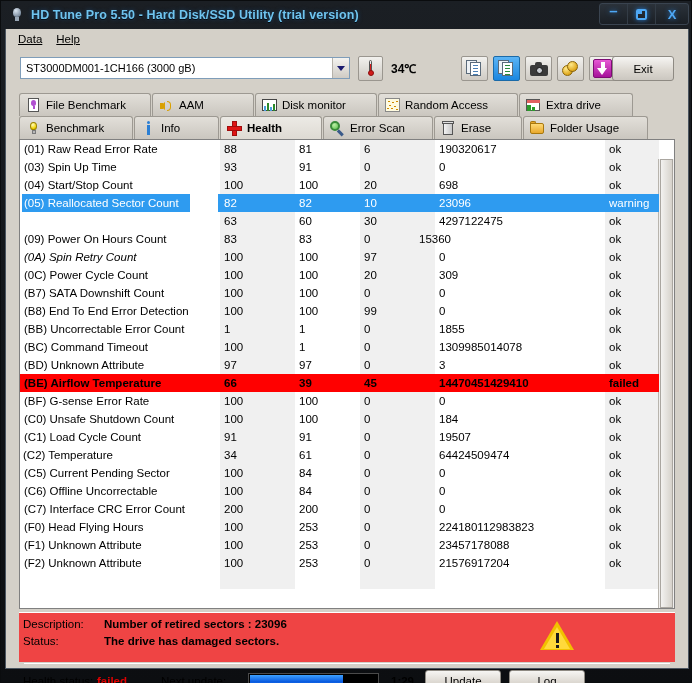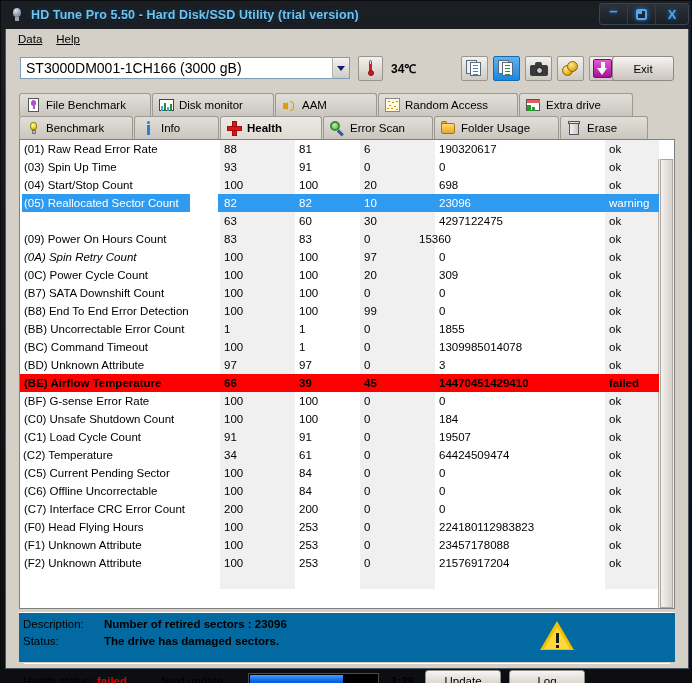--- a/index.html
+++ b/index.html
@@ -102,21 +102,21 @@
     position: absolute; left: 0; top: 23px; width: 682px; height: 40px;
   }
   #drive-combo {
     position: absolute; left: 14px; top: 5px;
     width: 330px; height: 22px;
     background: #fff;
     border: 1px solid #7f9db9;
     display: flex; align-items: center;
   }
   #drive-combo .txt {
-    flex: 1; font-size: 14px; color: #000;
+    flex: 1; font-size: 11px; color: #000;
     padding-left: 5px; white-space: nowrap; overflow: hidden;
   }
   #drive-combo .arrow-btn {
     width: 17px; height: 20px;
     background: linear-gradient(180deg,#f4f3f0,#cfcbc4);
     border-left: 1px solid #b6b2aa;
     display: flex; align-items: center; justify-content: center;
   }
   #drive-combo .arrow-btn .tri {
     width: 0; height: 0;
@@ -365,21 +365,21 @@
   #tscroll .thumb {
     position: absolute; left: 1px; right: 1px; top: 0; height: 100%;
     background: linear-gradient(90deg,#f3f2f0,#d6d2cb);
     border: 1px solid #aaa6a0;
   }
 
   
   #descpanel {
     position: absolute; left: 13px; top: 583px;
     width: 656px; height: 50px;
-    background: #0369a1;
+    background: #ef4444;
     border-top: 1px solid #fff;
   }
   .dp-label {
     position: absolute; left: 4px; font-size: 11.5px; color: #000;
   }
   .dp-value {
     position: absolute; left: 85px; font-size: 11.5px; color: #000; font-weight: bold;
   }
   #warn-tri {
     position: absolute; left: 521px; top: 8px; width: 34px; height: 30px;
@@ -528,37 +528,37 @@
 
       <div class="tabrow row1">
         <div class="tab" style="width:132px">
           <span class="tabicon ti-filebench">
               <span class="sheet"></span>
               <span class="b"></span>
               <span class="s"></span>
             </span>
           <span class="tlabel">File Benchmark</span>
         </div>
+        <div class="tab" style="width:102px">
+          <span class="tabicon ti-aam">
+              <span class="bx"></span>
+              <span class="sp"></span>
+              <span class="w1"></span>
+            </span>
+          <span class="tlabel">AAM</span>
+        </div>
         <div class="tab" style="width:122px">
           <span class="tabicon ti-monitor">
               <span class="f"></span>
               <i class="b1"></i>
               <i class="b2"></i>
               <i class="b3"></i>
               <i class="b4"></i>
             </span>
           <span class="tlabel">Disk monitor</span>
-        </div>
-        <div class="tab" style="width:102px">
-          <span class="tabicon ti-aam">
-              <span class="bx"></span>
-              <span class="sp"></span>
-              <span class="w1"></span>
-            </span>
-          <span class="tlabel">AAM</span>
         </div>
         <div class="tab" style="width:140px">
           <span class="tabicon ti-rand">
             <span class="box"></span>
             <span class="d" style="left:3px;top:3px"></span>
               <span class="d" style="left:7px;top:4px"></span>
             <span class="d" style="left:11px;top:3px"></span>
               <span class="d" style="left:4px;top:7px"></span>
             <span class="d" style="left:9px;top:8px"></span>
               <span class="d" style="left:6px;top:10px"></span>
@@ -602,33 +602,33 @@
             </span>
           <span class="tlabel">Health</span>
         </div>
         <div class="tab" style="width:110px">
           <span class="tabicon ti-mag">
               <span class="lens"></span>
               <span class="hand"></span>
             </span>
           <span class="tlabel">Error Scan</span>
         </div>
+        <div class="tab" style="width:88px">
+          <span class="tabicon ti-erase">
+              <span class="lid"></span>
+              <span class="can"></span>
+            </span>
+          <span class="tlabel">Erase</span>
+        </div>
         <div class="tab" style="width:125px">
           <span class="tabicon ti-folder">
               <span class="tab2"></span>
               <span class="f"></span>
             </span>
           <span class="tlabel">Folder Usage</span>
-        </div>
-        <div class="tab" style="width:88px">
-          <span class="tabicon ti-erase">
-              <span class="lid"></span>
-              <span class="can"></span>
-            </span>
-          <span class="tlabel">Erase</span>
         </div>
       </div>
     </div>
 
     <div id="table-wrap">
       <div id="tbody">
         <div class="colband" style="left:200px;width:75px"></div>
         <div class="colband" style="left:340px;width:75px"></div>
         <div class="colband" style="left:585px;width:54px"></div>
       <div class="row" style="top: 0px;">

